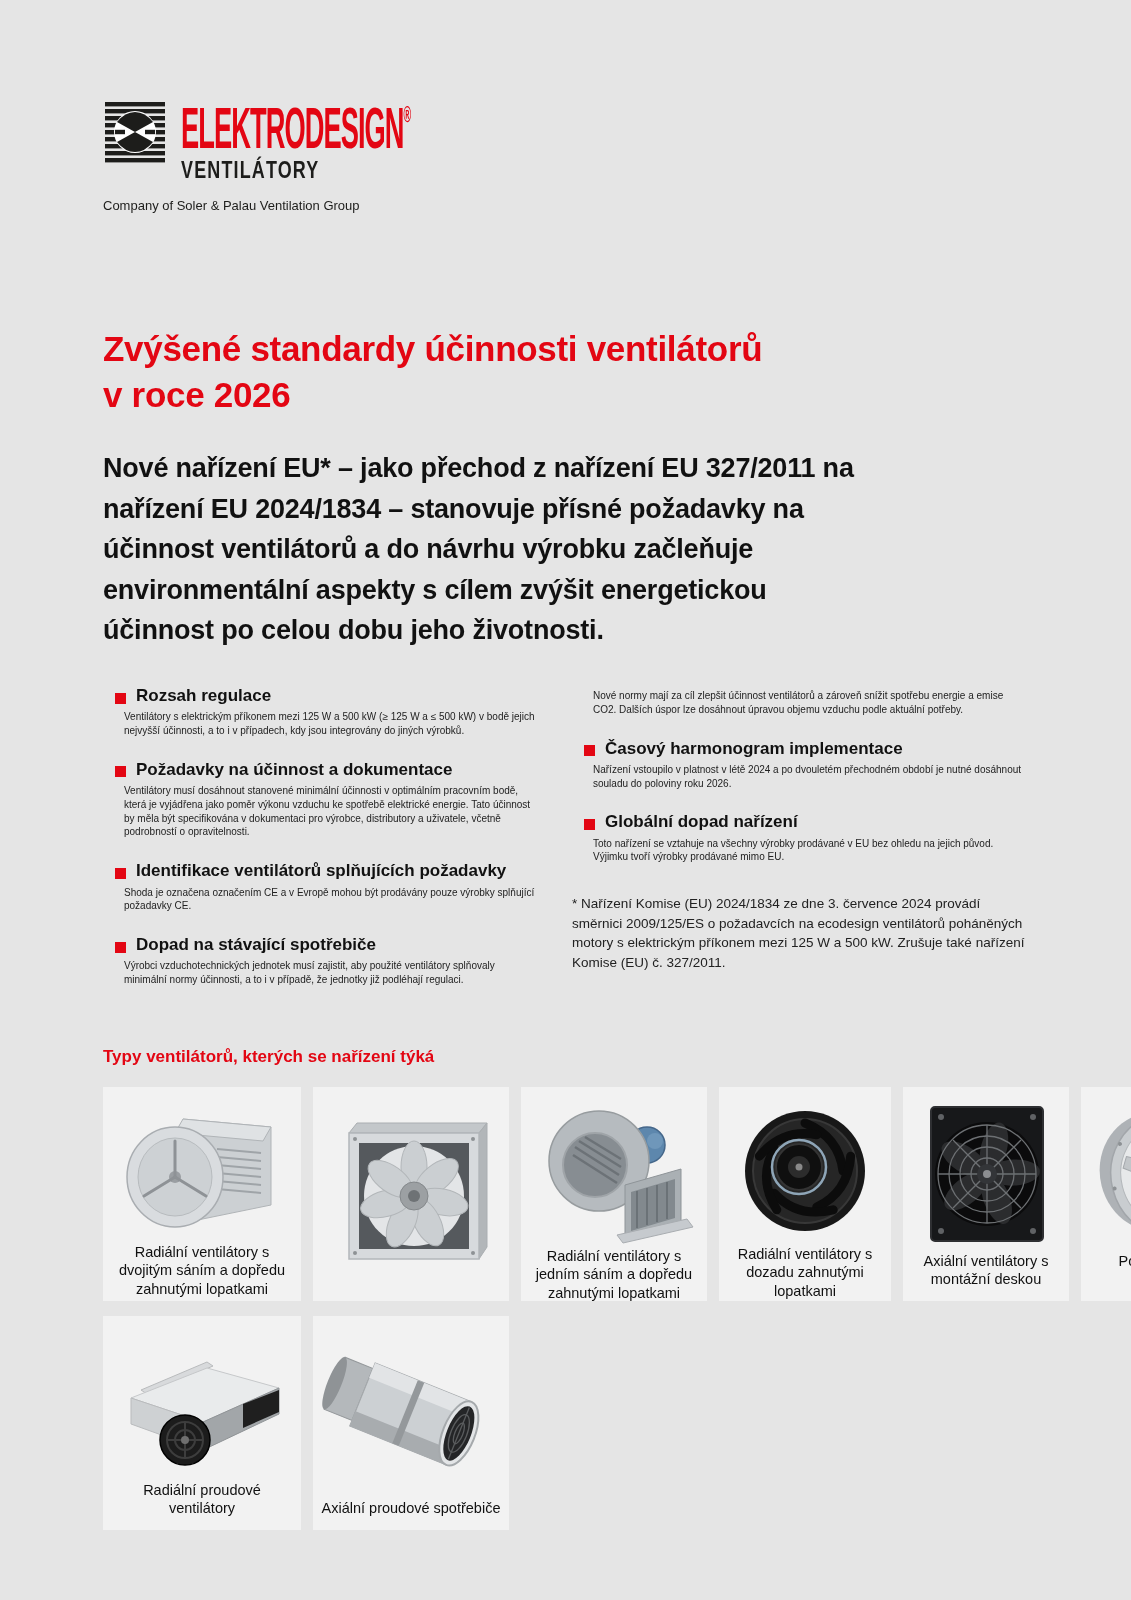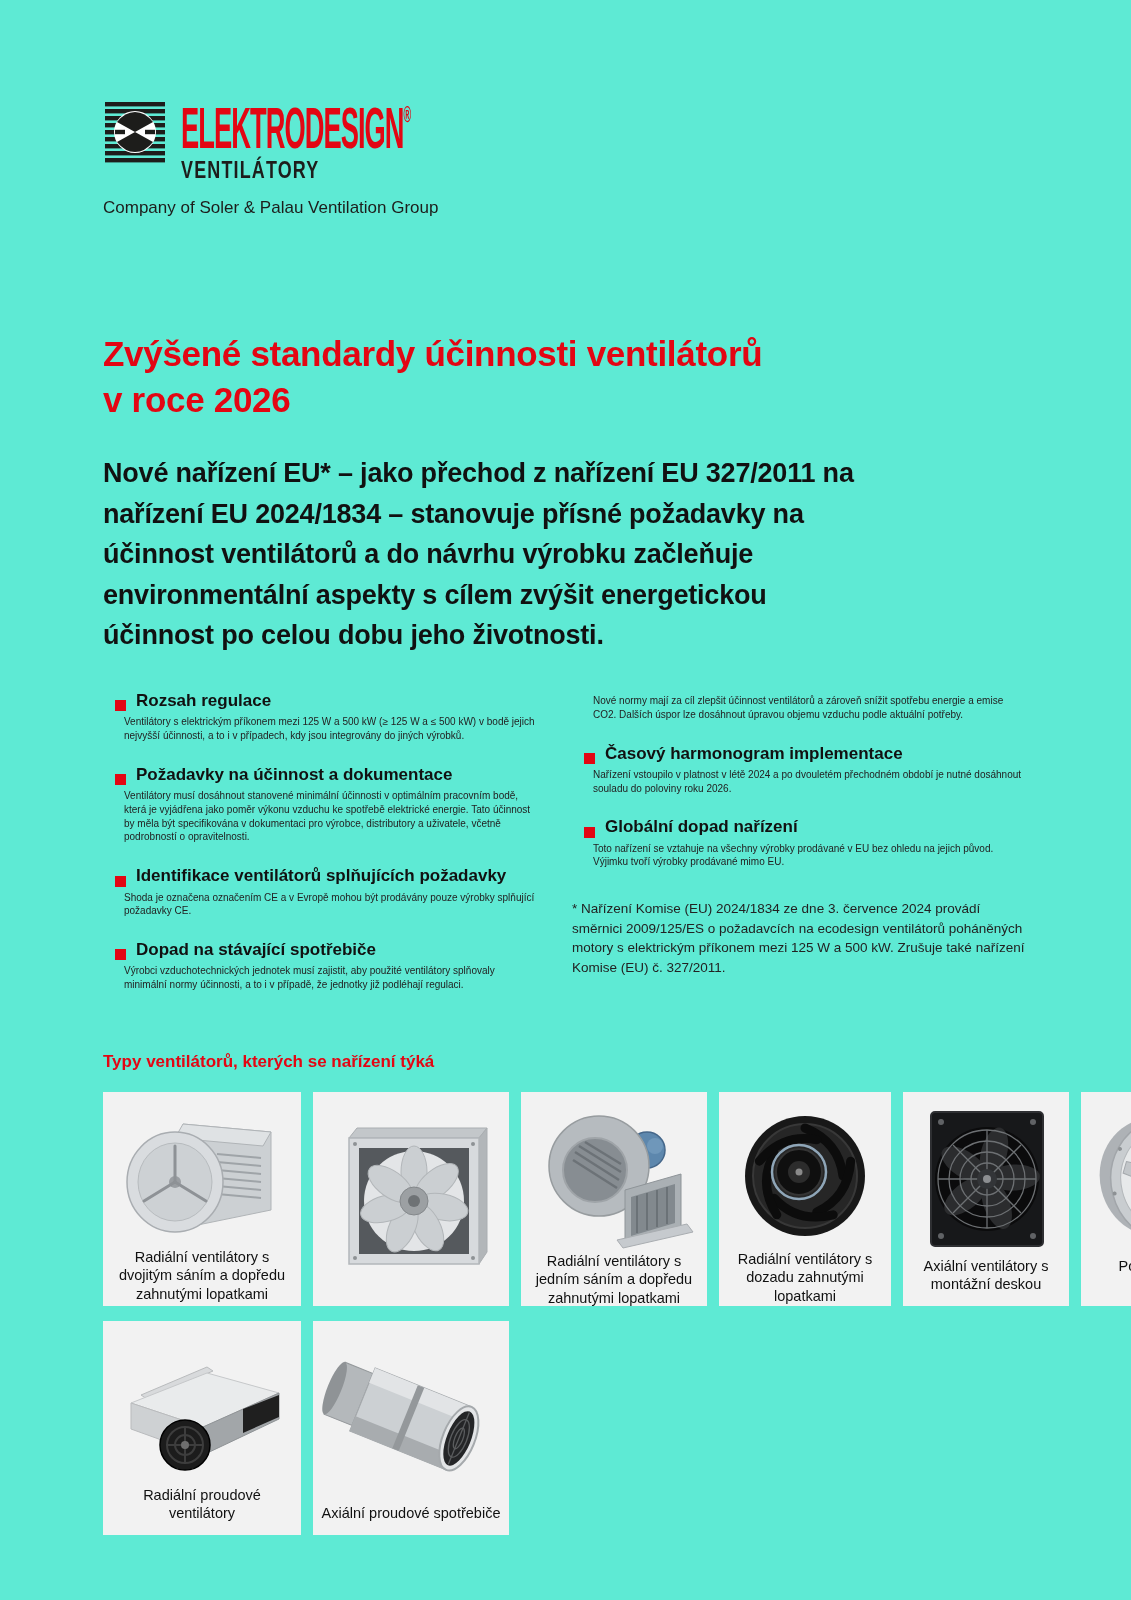--- a/index.html
+++ b/index.html
@@ -3,21 +3,21 @@
 <meta charset="utf-8">
 <style>
   * { margin: 0; padding: 0; box-sizing: border-box; }
   html, body { background: #ffffff; }
   body { font-family: "Liberation Sans", sans-serif; color: #1a1a1a; }
   .page {
     position: relative;
     width: 1131px;
     height: 1600px;
     margin: 0 auto;
-    background: #5eead4;
+    background: #e5e5e5;
     overflow: hidden;
     padding: 100px 103px 0 103px;
   }
 
   
   .logo-block { display: flex; align-items: flex-start; gap: 14px; }
   .logo-icon { width: 64px; height: 64px; flex: 0 0 auto; }
   .logo-text { padding-top: 0; }
   .brand-line { line-height: 0.95; white-space: nowrap; }
   .brand-name {
@@ -34,21 +34,21 @@
     display: inline-block;
     font-size: 23px;
     font-weight: bold;
     color: #1d1d1b;
     letter-spacing: 1.5px;
     transform: scaleX(0.78);
     transform-origin: left top;
     margin-top: 2px;
     white-space: nowrap;
   }
-  .tagline { font-size: 17px; color: #1d1d1b; margin-top: 14px; }
+  .tagline { font-size: 13px; color: #1d1d1b; margin-top: 14px; }
 
   
   .main-title {
     margin-top: 113px;
     color: #e30613;
     font-size: 35px;
     font-weight: bold;
     line-height: 1.32;
     letter-spacing: -0.3px;
   }
@@ -60,21 +60,21 @@
     max-width: 770px;
     color: #111;
     letter-spacing: -0.2px;
   }
 
   
   .columns { display: flex; gap: 32px; margin-top: 34px; }
   .col-left  { flex: 0 0 437px; }
   .col-right { flex: 1 1 auto; }
   .section { margin-bottom: 21px; }
-  .section-head { display: flex; align-items: flex-end; gap: 10px; padding-left: 12px; }
+  .section-head { display: flex; align-items: center; gap: 10px; padding-left: 12px; }
   .bullet {
     width: 11px; height: 11px; background: #e30613;
     flex: 0 0 auto; margin-top: 5px;
   }
   .section-title { font-size: 17px; font-weight: bold; color: #111; line-height: 1.25; }
   .section-body {
     margin-left: 21px; margin-top: 4px;
     font-size: 10px; line-height: 1.38; color: #222;
   }
   .footnote { margin-top: 30px; font-size: 13.5px; line-height: 1.45; color: #222; }

